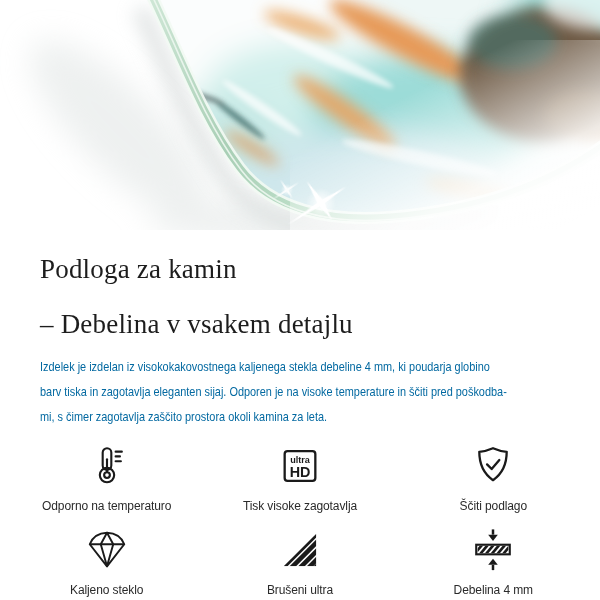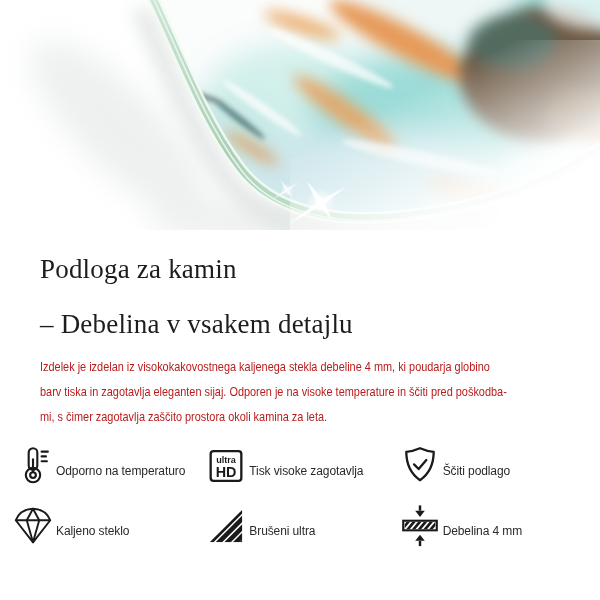--- a/index.html
+++ b/index.html
@@ -9,27 +9,27 @@
   }
   .hero{width:600px;height:230px;position:relative;}
   .hero svg{display:block;}
   h1.title{
     margin:4px 0 0 40px;
     font-family:"Liberation Serif",serif;
     font-weight:400;
     font-size:27px;line-height:32px;color:#1d1d1d;letter-spacing:.2px;
   }
   .h-line{display:block;margin-top:23px;}
-  p.desc{margin:14px 0 0 40px;font-size:13px;line-height:25px;color:#b91c1c;}
+  p.desc{margin:14px 0 0 40px;font-size:13px;line-height:25px;color:#0369a1;}
   .p-line{display:block;white-space:nowrap;transform:scaleX(.84);transform-origin:0 50%;}
   .features{
     display:grid;grid-template-columns:repeat(3,1fr);
     row-gap:14px;margin:14px 10px 0 10px;
   }
-  .feature{display:flex;flex-direction:row;align-items:center;}
+  .feature{display:flex;flex-direction:column;align-items:center;justify-content:flex-end;}
   .feature .icon{
     height:46px;width:46px;display:flex;align-items:center;justify-content:center;
     color:var(--icon-color,#1a1a1a);
   }
   .feature .icon svg{width:46px;height:46px;}
   .feature .label{
     margin-top:10px;font-size:12px;letter-spacing:-.1px;color:#2a2a2a;white-space:nowrap;
   }
   .icon svg text{font-family:"Liberation Sans",sans-serif;fill:currentColor;}
 </style>

